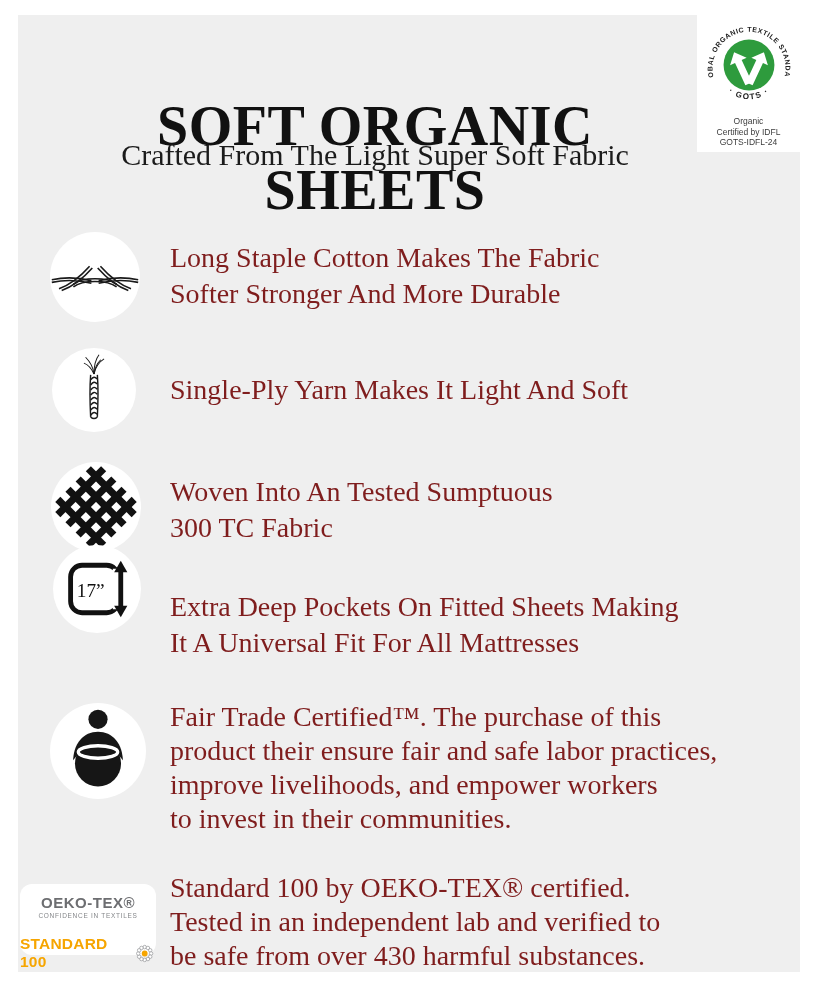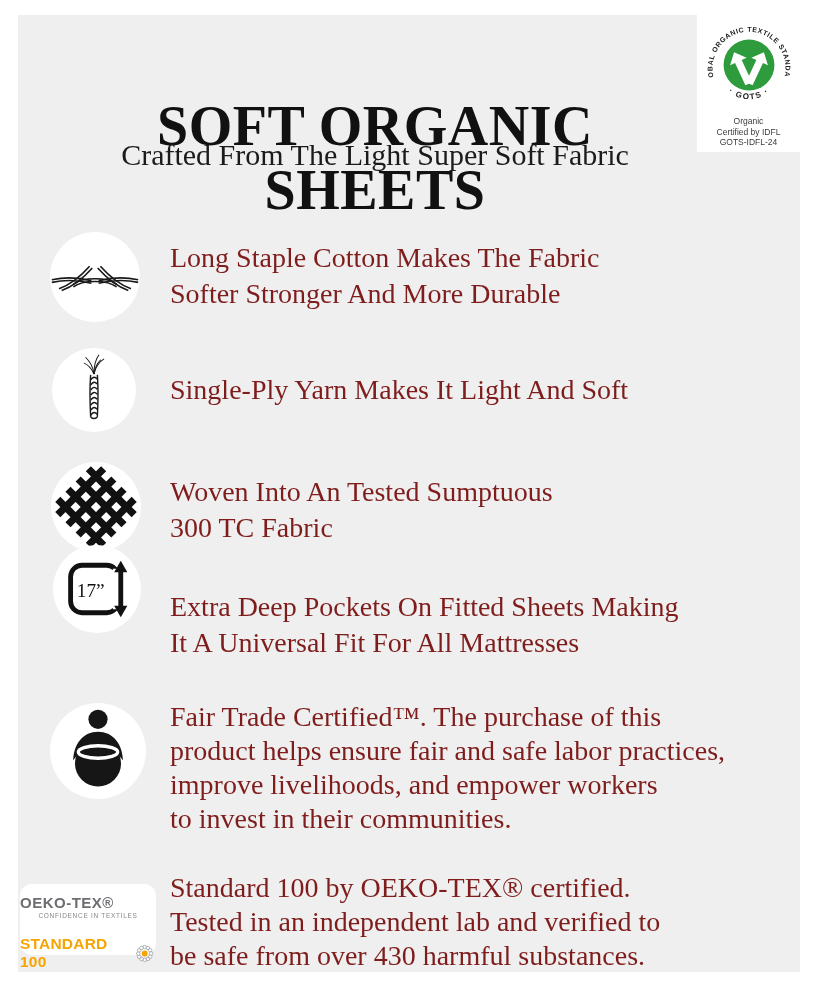--- a/index.html
+++ b/index.html
@@ -18,21 +18,21 @@
   
   .gots-box{position:absolute;left:697px;top:15px;width:103px;height:137px;background:#ffffff;
             text-align:center;}
   .gots-box svg{display:block;margin:1px auto 0 auto;}
   .gots-caption{font-family:"Liberation Sans", sans-serif;font-size:8.5px;line-height:10.5px;
                 color:#3b3b3b;}
   .gots-ring{font-family:"Liberation Sans", sans-serif;font-weight:bold;fill:#222;}
   
   .oeko-box{position:absolute;left:20px;top:884px;width:136px;height:71px;background:#ffffff;
             border-radius:12px;font-family:"Liberation Sans", sans-serif;}
-  .oeko-brand{margin-top:10px;font-size:15px;font-weight:bold;
+  .oeko-brand{margin-top:10px;text-align:center;font-size:15px;font-weight:bold;
               color:#6d6e71;letter-spacing:.5px;}
   .oeko-tagline{text-align:center;font-size:6.5px;letter-spacing:.7px;color:#85878a;margin-top:1px;}
   .oeko-row{display:flex;align-items:center;justify-content:center;margin-top:16px;gap:2px;}
   .oeko-standard{font-size:15.5px;font-weight:bold;color:#f6a500;letter-spacing:.2px;}
 </style>
 </head>
 <body>
 
 <div class="page">
   <div class="panel"></div>
@@ -156,21 +156,21 @@
       <circle cx="50" cy="17" r="10" fill="#161616"></circle>
       <path d="M24,62 C24,42 35,30 50,30 C65,30 76,42 76,62 L76,68 L24,68 Z" fill="#161616"></path>
       <polygon points="17,68 33,49 26,75" fill="#ffffff"></polygon>
       <polygon points="83,68 67,49 74,75" fill="#ffffff"></polygon>
       <circle cx="50" cy="63" r="24" fill="#161616"></circle>
       <ellipse cx="50" cy="51" rx="20.5" ry="6.5" fill="none" stroke="#ffffff" stroke-width="3.5"></ellipse>
     </svg>
   </div>
   <div class="feature-text lh34" style="top:700px;">
     <div class="line">Fair Trade Certified™. The purchase of this</div>
-    <div class="line">product helps ensure fair and safe labor practices,</div>
+    <div class="line">product their ensure fair and safe labor practices,</div>
     <div class="line">improve livelihoods, and empower workers</div>
     <div class="line">to invest in their communities.</div>
   </div>
 
   <div class="oeko-box">
     <div class="oeko-brand">OEKO-TEX®</div>
     <div class="oeko-tagline">CONFIDENCE IN TEXTILES</div>
     <div class="oeko-row">
       <span class="oeko-standard">STANDARD 100</span>
       <svg width="25" height="25" viewBox="0 0 40 40">

